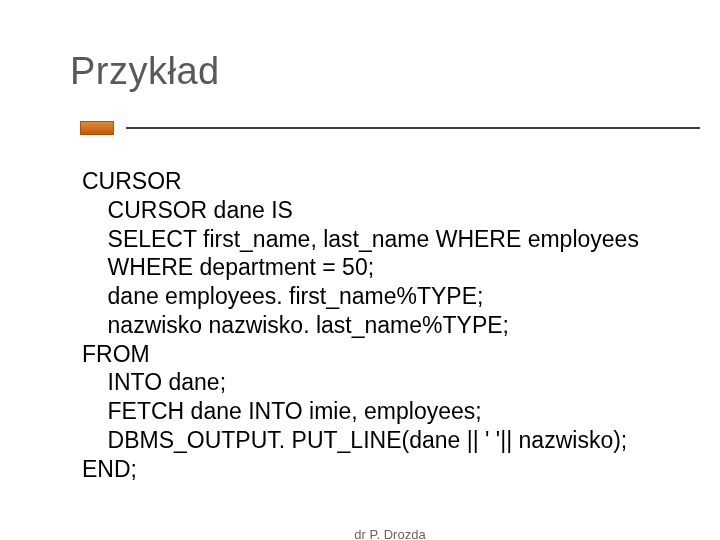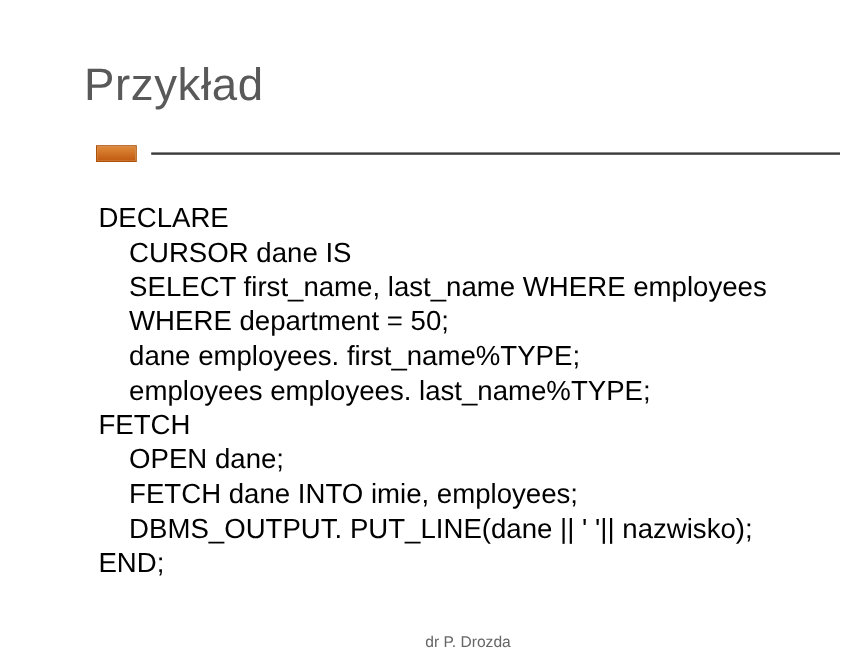--- a/index.html
+++ b/index.html
@@ -59,26 +59,26 @@
 <body>
 
 <div class="slide">
   <h1 class="title">Przykład</h1>
 
   <div class="rule-wrap">
     <div class="accent"></div>
     <div class="rule"></div>
   </div>
 
-  <div class="code"><span>DECLARE</span>
+  <div class="code"><span>CURSOR</span>
 <span>    CURSOR dane IS</span>
 <span>    SELECT first_name, last_name WHERE employees</span>
 <span>    WHERE department = 50;</span>
 <span>    dane employees. first_name%TYPE;</span>
-<span>    employees employees. last_name%TYPE;</span>
-<span>FETCH</span>
-<span>    OPEN dane;</span>
+<span>    nazwisko nazwisko. last_name%TYPE;</span>
+<span>FROM</span>
+<span>    INTO dane;</span>
 <span>    FETCH dane INTO imie, employees;</span>
 <span>    DBMS_OUTPUT. PUT_LINE(dane || ' '|| nazwisko);</span>
 <span>END;</span></div>
 
   <div class="footer">dr P. Drozda</div>
 </div>
 
 </body></html>

